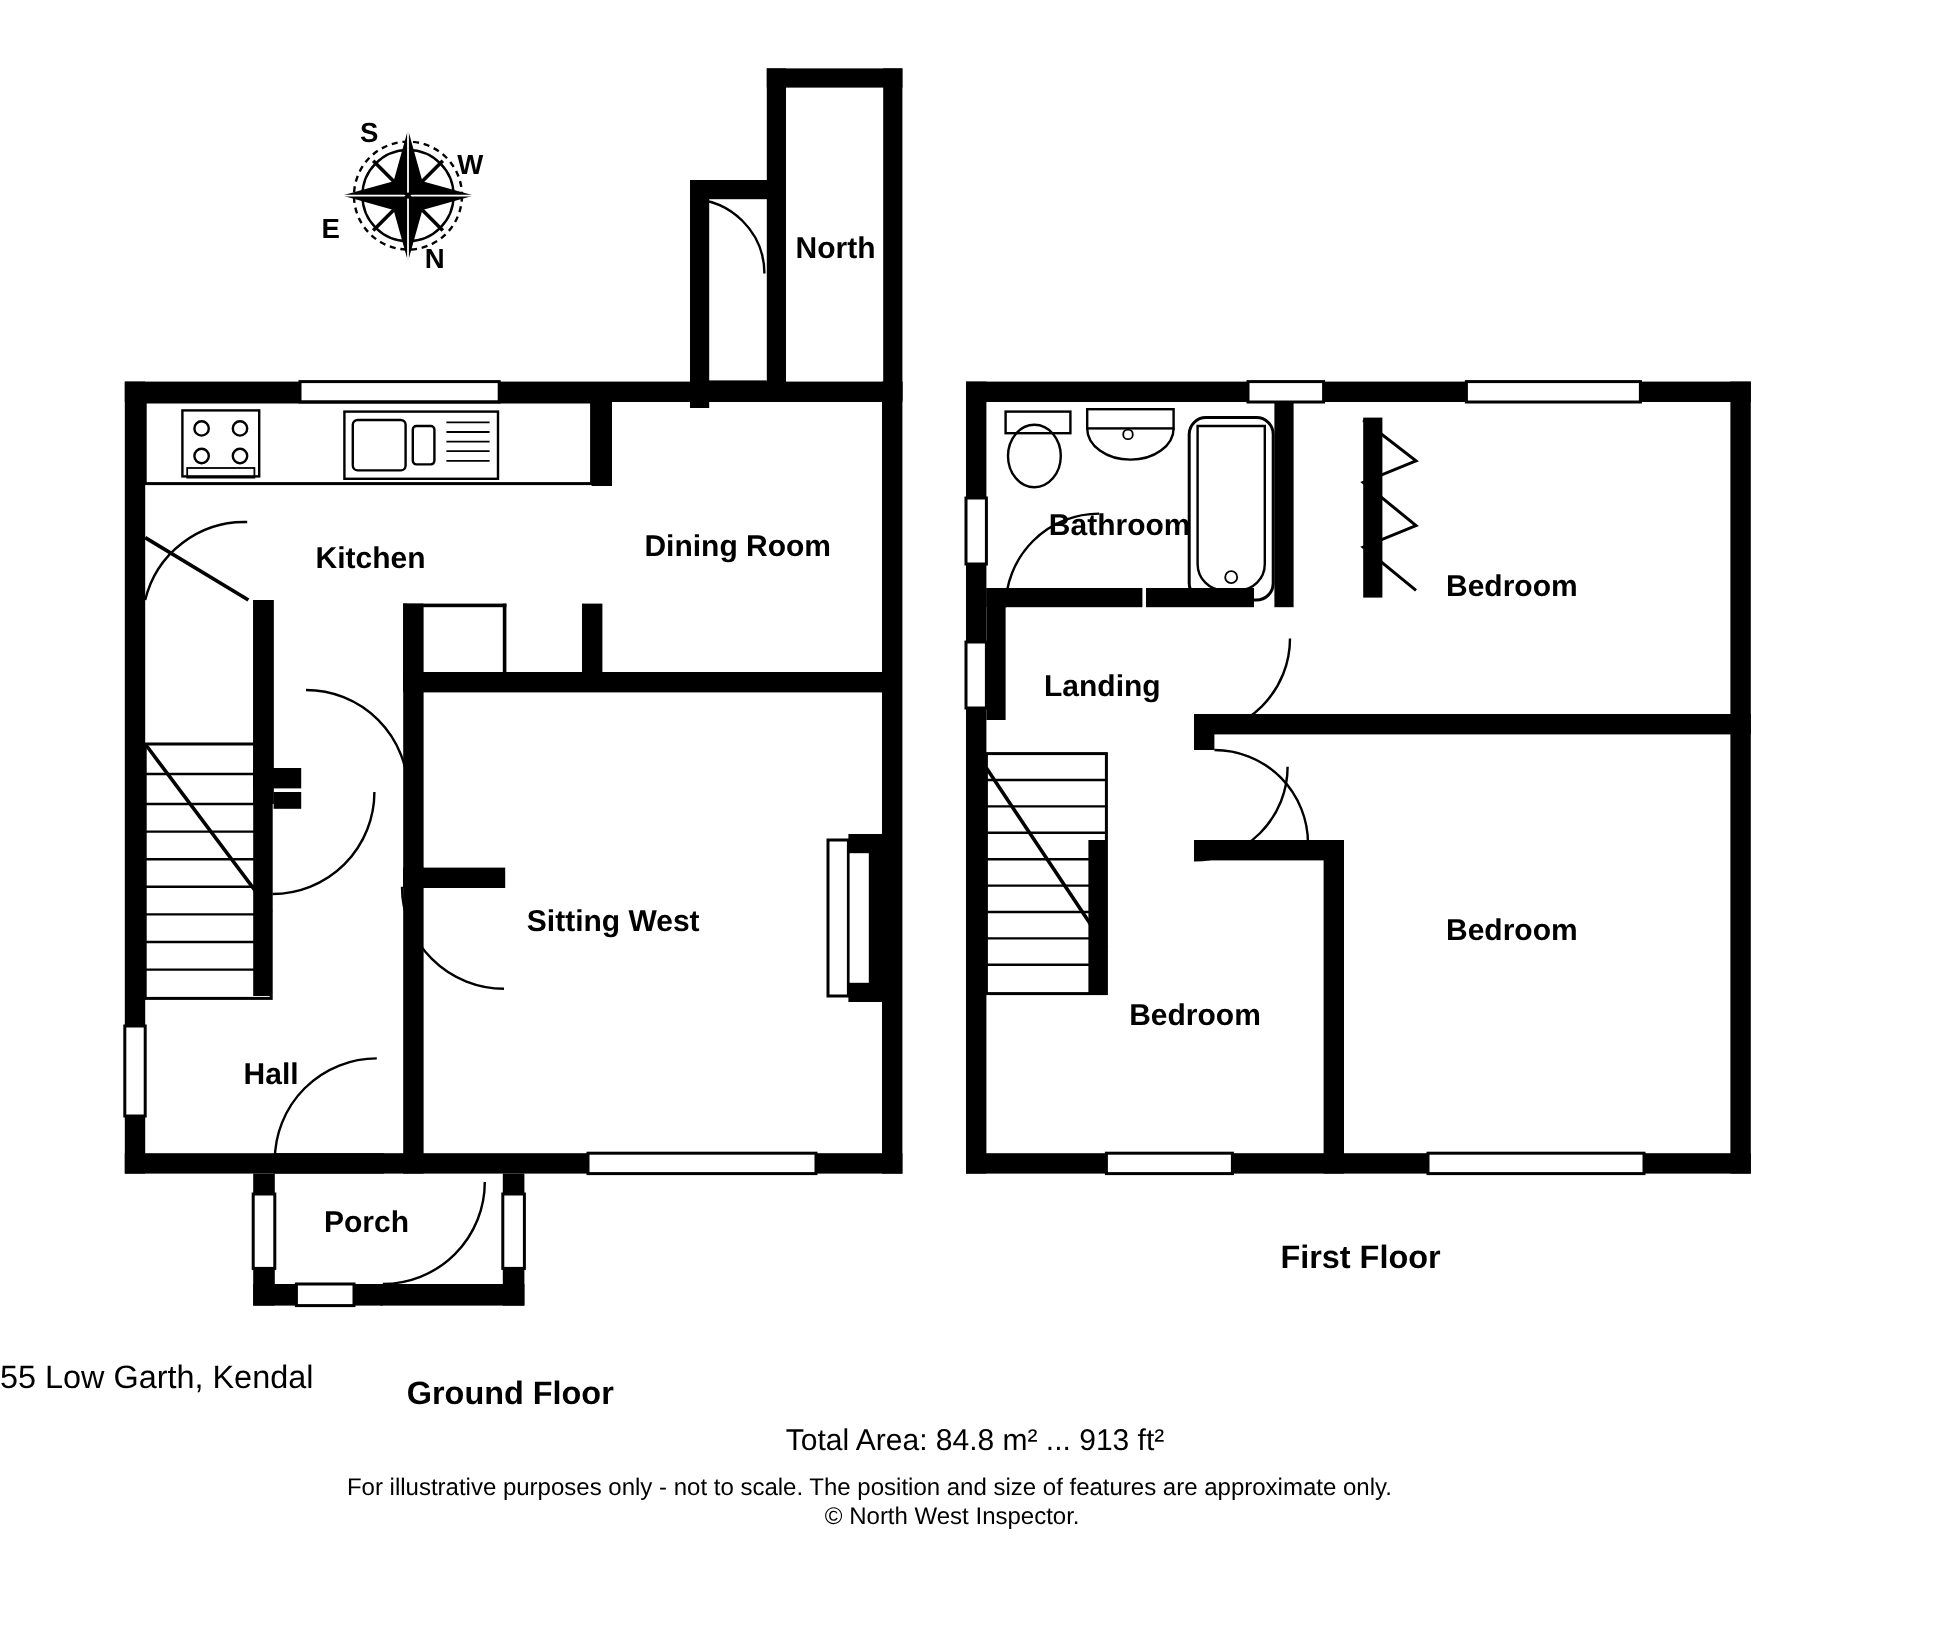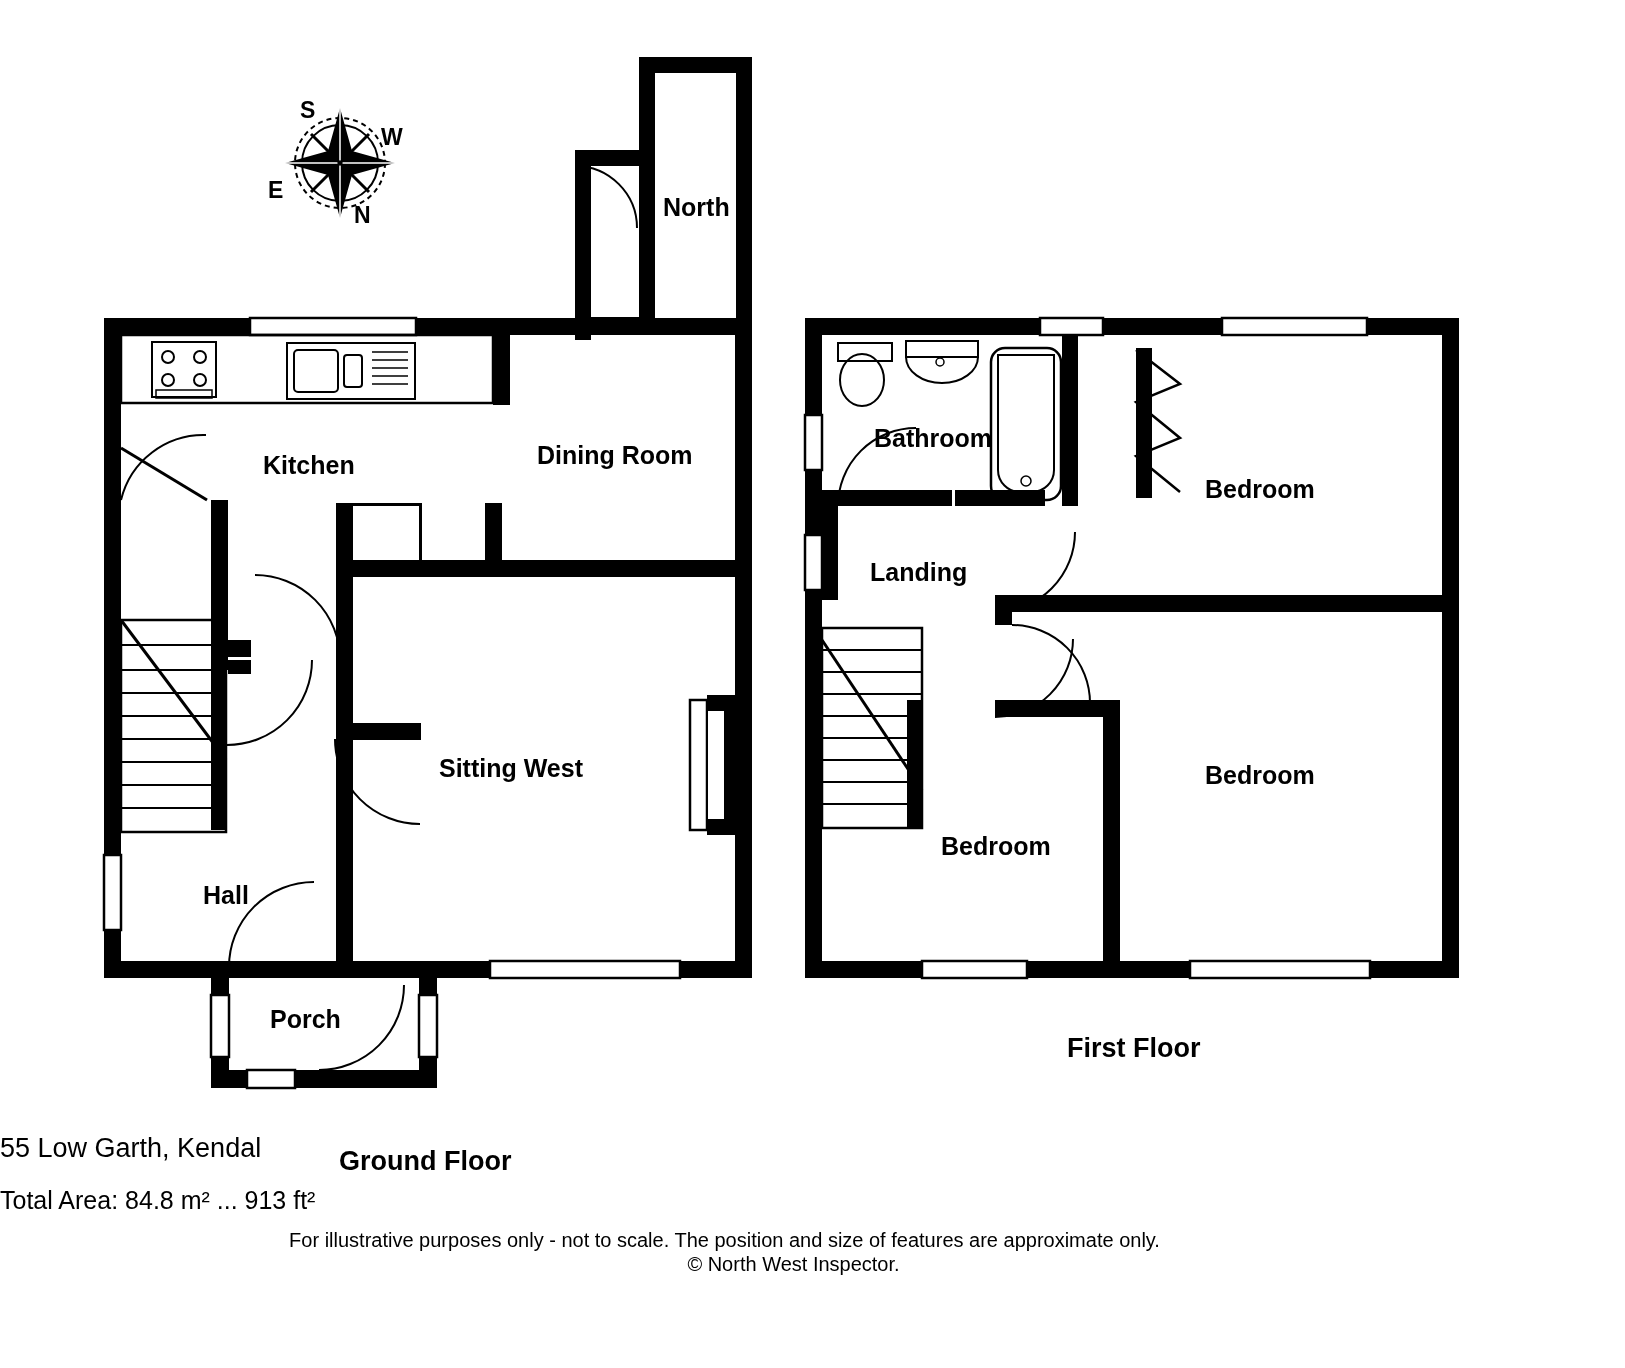--- a/index.html
+++ b/index.html
@@ -206,15 +206,15 @@
 <div class="lbl room-lbl" style="left:874px;top:424px;">Bathroom</div>
 <div class="lbl room-lbl" style="left:870px;top:558px;">Landing</div>
 <div class="lbl room-lbl" style="left:1205px;top:475px;">Bedroom</div>
 <div class="lbl room-lbl" style="left:1205px;top:761px;">Bedroom</div>
 <div class="lbl room-lbl" style="left:941px;top:832px;">Bedroom</div>
 
 <div class="lbl floor-lbl" style="left:339px;top:1146px;">Ground Floor</div>
 <div class="lbl floor-lbl" style="left:1067px;top:1033px;">First Floor</div>
 
 <div class="addr" style="left:0;top:1133px;width:1625px;">55 Low Garth, Kendal</div>
-<div class="area" style="left:0;top:1186px;width:1625px;">Total Area: 84.8 m² ... 913 ft²</div>
+<div class="area" style="left:0;top:1186px;width:1625px;text-align:center;">Total Area: 84.8 m² ... 913 ft²</div>
 <div class="disc" style="left:0;top:1229px;width:1449px;">For illustrative purposes only - not to scale. The position and size of features are approximate only.</div>
 <div class="disc" style="left:0;top:1253px;width:1587px;">© North West Inspector.</div>
 
 </body></html>

